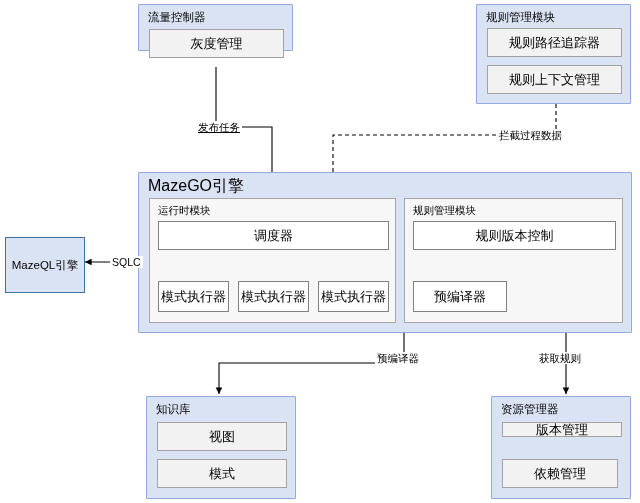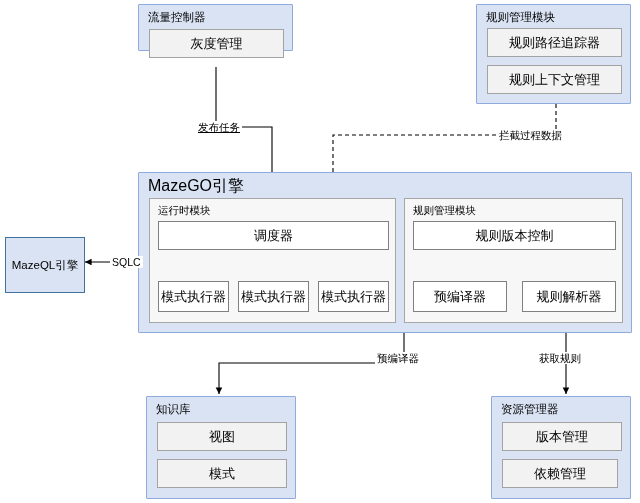--- a/index.html
+++ b/index.html
@@ -189,39 +189,36 @@
     </div>
 
     <div class="subgroup" style="left:265px; top:25px; width:219px; height:125px;">
       <div class="group-title">规则管理模块</div>
       <div class="leaf white" style="left:8px; top:22px; width:203px; height:29px;">
         <span>规则版本控制</span>
       </div>
       <div class="leaf white" style="left:8px; top:82px; width:94px; height:31px;">
         <span>预编译器</span>
       </div>
-      <div class="leaf white" style="left:117px; top:82px; width:94px; height:31px;">
-        <span>规则解析器</span>
-      </div>
     </div>
   </div>
 
   <div class="group" style="left:146px; top:396px; width:150px; height:103px;">
     <div class="group-title">知识库</div>
     <div class="leaf" style="left:10px; top:25px; width:130px; height:29px;">
       <span>视图</span>
     </div>
     <div class="leaf" style="left:10px; top:62px; width:130px; height:29px;">
       <span>模式</span>
     </div>
   </div>
 
   <div class="group" style="left:491px; top:396px; width:140px; height:103px;">
     <div class="group-title">资源管理器</div>
-    <div class="leaf" style="left:10px; top:25px; width:120px; height:29px;">
+    <div class="leaf" style="left:10px; top:25px; width:120px; height:15px;">
       <span>版本管理</span>
     </div>
     <div class="leaf" style="left:10px; top:62px; width:116px; height:29px;">
       <span>依赖管理</span>
     </div>
   </div>
 
   <div class="edge-label" style="left:196px; top:121px;text-decoration:underline;">发布任务</div>
 
   <div class="edge-label" style="left:497px; top:129px;">拦截过程数据</div>

